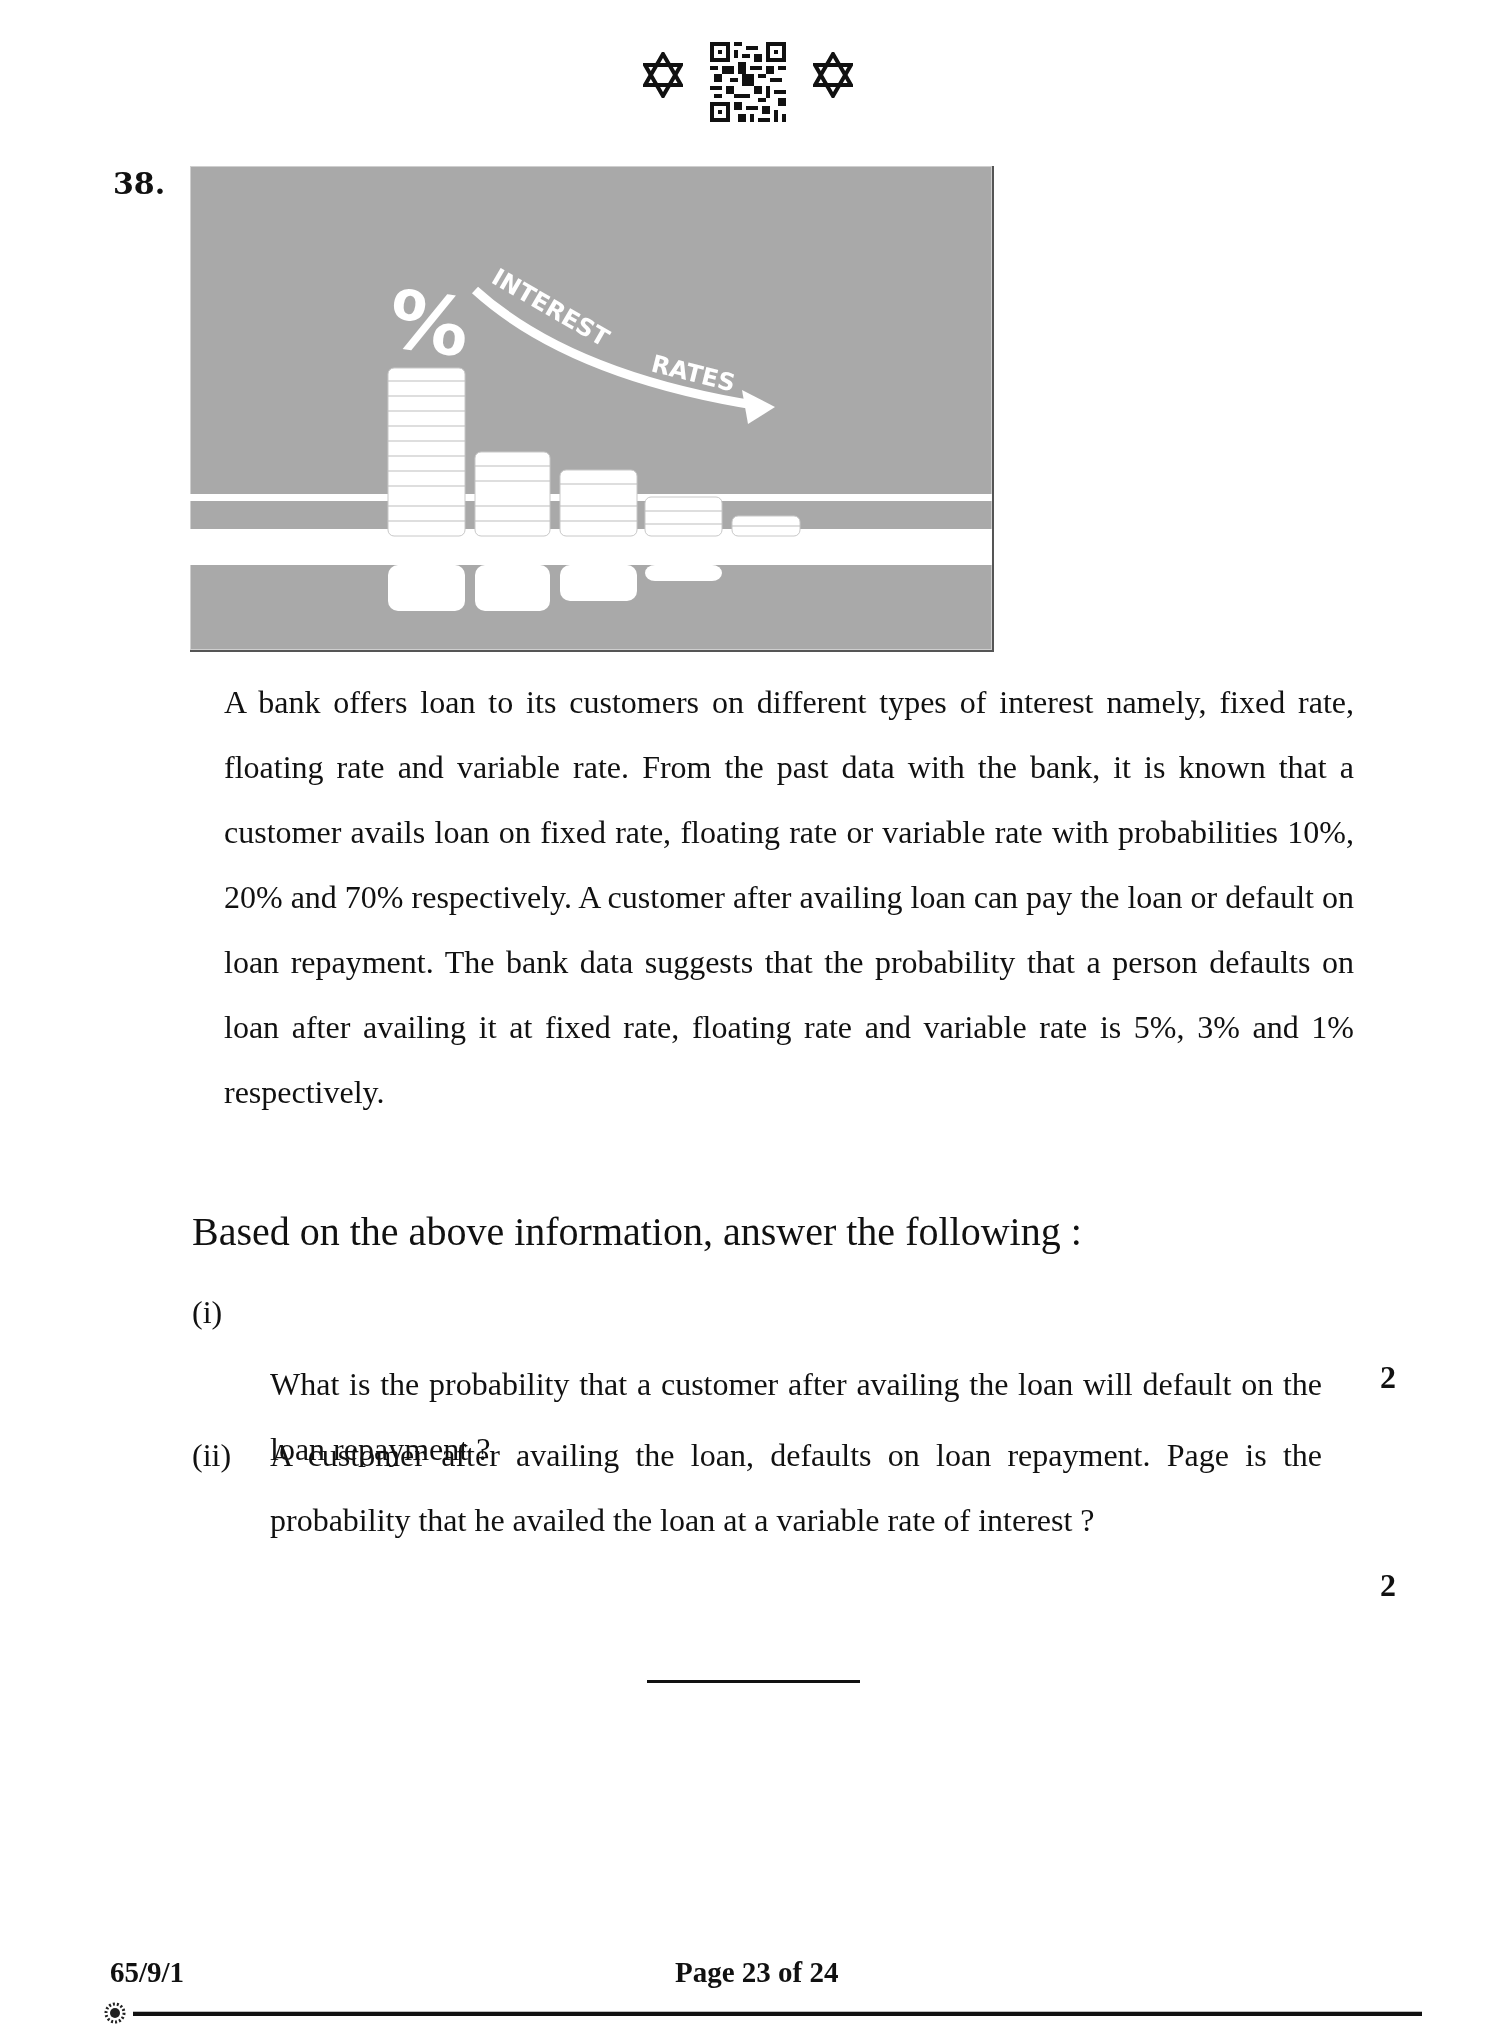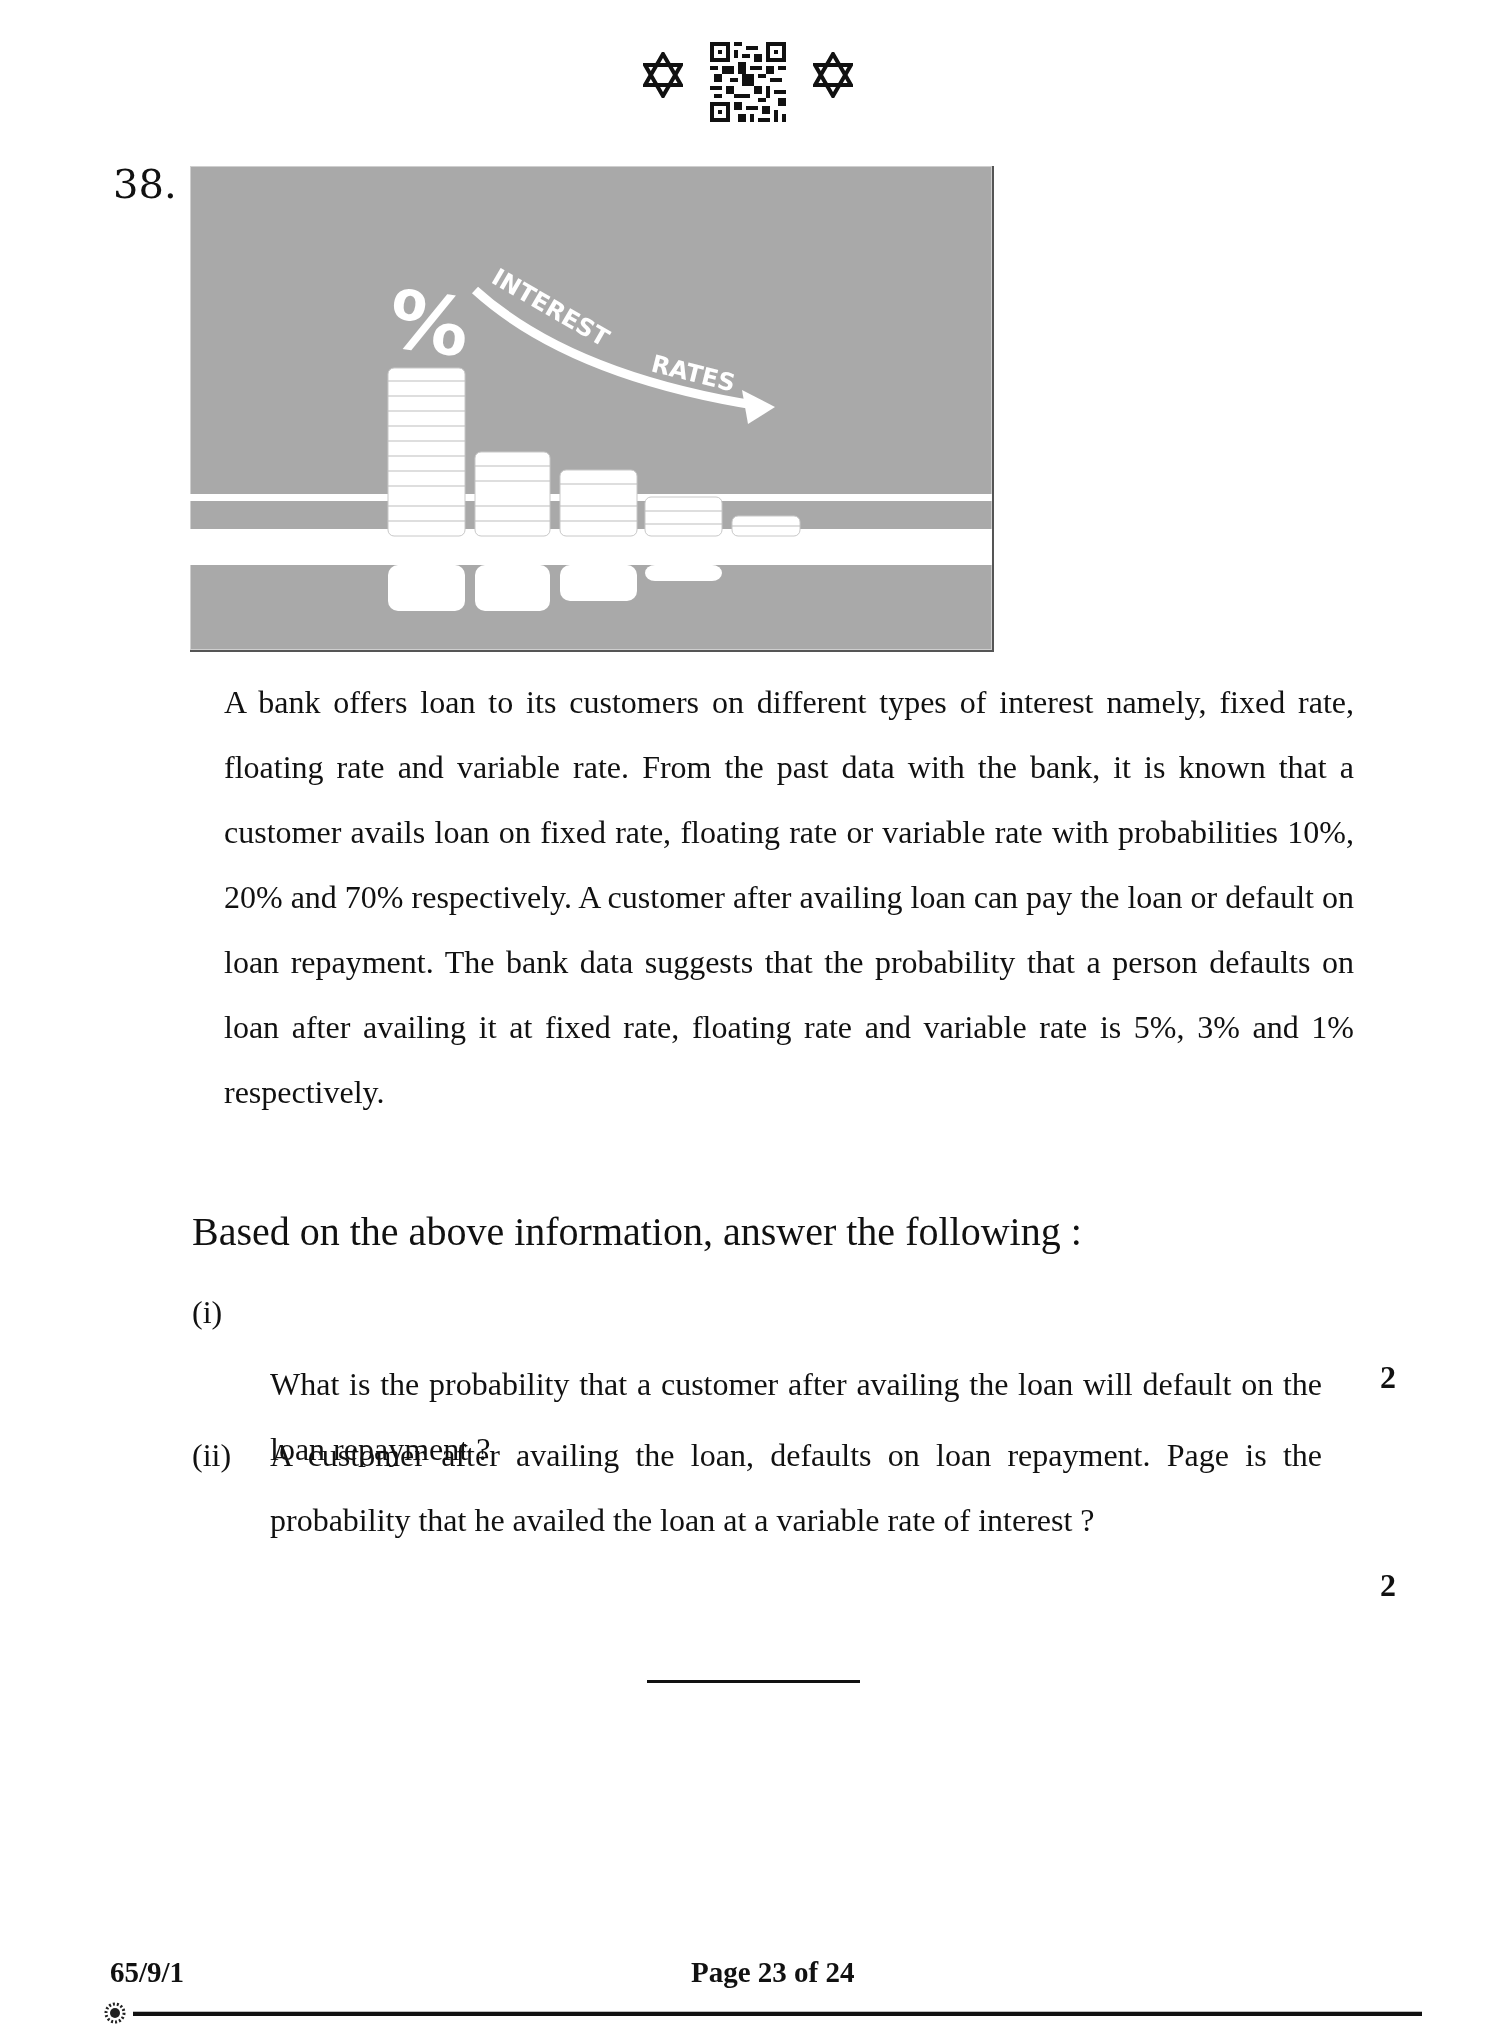--- a/index.html
+++ b/index.html
@@ -1,33 +1,33 @@
 <!DOCTYPE html>
 <html><head>
 <meta charset="utf-8">
 <style>
   html, body { margin:0; padding:0; background:#ffffff; }
   body { width:1505px; height:2034px; position:relative; overflow:hidden;
          font-family:"DejaVu Serif","Liberation Serif",serif; color:#111; }
   .abs { position:absolute; }
   .star svg { display:block; }
   .qr { left:710px; top:42px; width:76px; height:80px; }
-  .qnum { left:113px; top:166px; font-size:40px; line-height:36px; }
+  .qnum { left:113px; top:166px; font-size:30px; line-height:36px;font-weight:bold; }
   .figure { left:190px; top:166px; width:804px; height:486px; background:#a9a9a9;
             box-shadow: inset 0 0 0 1px #cfcfcf; border-right:2px solid #555; border-bottom:2px solid #555; box-sizing:border-box; overflow:hidden; }
   .para { left:192px; top:670px; width:1130px; font-family:"Liberation Serif","DejaVu Serif",serif;
           font-size:32px; line-height:65px; text-align:justify; text-align-last:left;margin-left:32px; }
   .lead { left:192px; top:1199px; font-family:"Liberation Serif",serif; font-size:40px; line-height:65px; }
   .sub { font-family:"Liberation Serif",serif; font-size:32px; line-height:65px; }
   .sub-num { left:192px; }
   .sub-text { left:270px; width:1052px; text-align:justify; text-align-last:left; }
   .marks { left:1372px; width:24px; font-weight:bold; font-family:"Liberation Serif",serif; font-size:32px; line-height:65px; text-align:right; }
   .sep { left:647px; top:1680px; width:213px; height:3px; background:#111; }
   .foot-code { left:110px; top:1952px; font-weight:bold; font-size:29px; line-height:40px; font-family:"Liberation Serif",serif; }
-  .foot-page { left:675px; top:1952px; font-weight:bold; font-size:29px; line-height:40px; font-family:"Liberation Serif",serif;margin-left:16px; }
+  .foot-page { left:675px; top:1952px; font-weight:bold; font-size:29px; line-height:40px; font-family:"Liberation Serif",serif; }
   .foot-rule { left:133px; top:2011px; width:1289px; height:4px; background:#111; border-top:1px solid #bbb; }
   .flower { left:104px; top:2002px; width:22px; height:22px; }
 </style>
 </head>
 <body>
 
 <div class="abs star" style="left:643px;top:52px;">
   <svg width="40" height="46" viewBox="0 0 40 46">
     <polygon points="20,2 38,33 2,33" fill="none" stroke="#111" stroke-width="4"></polygon>
     <polygon points="20,44 38,13 2,13" fill="none" stroke="#111" stroke-width="4"></polygon>

